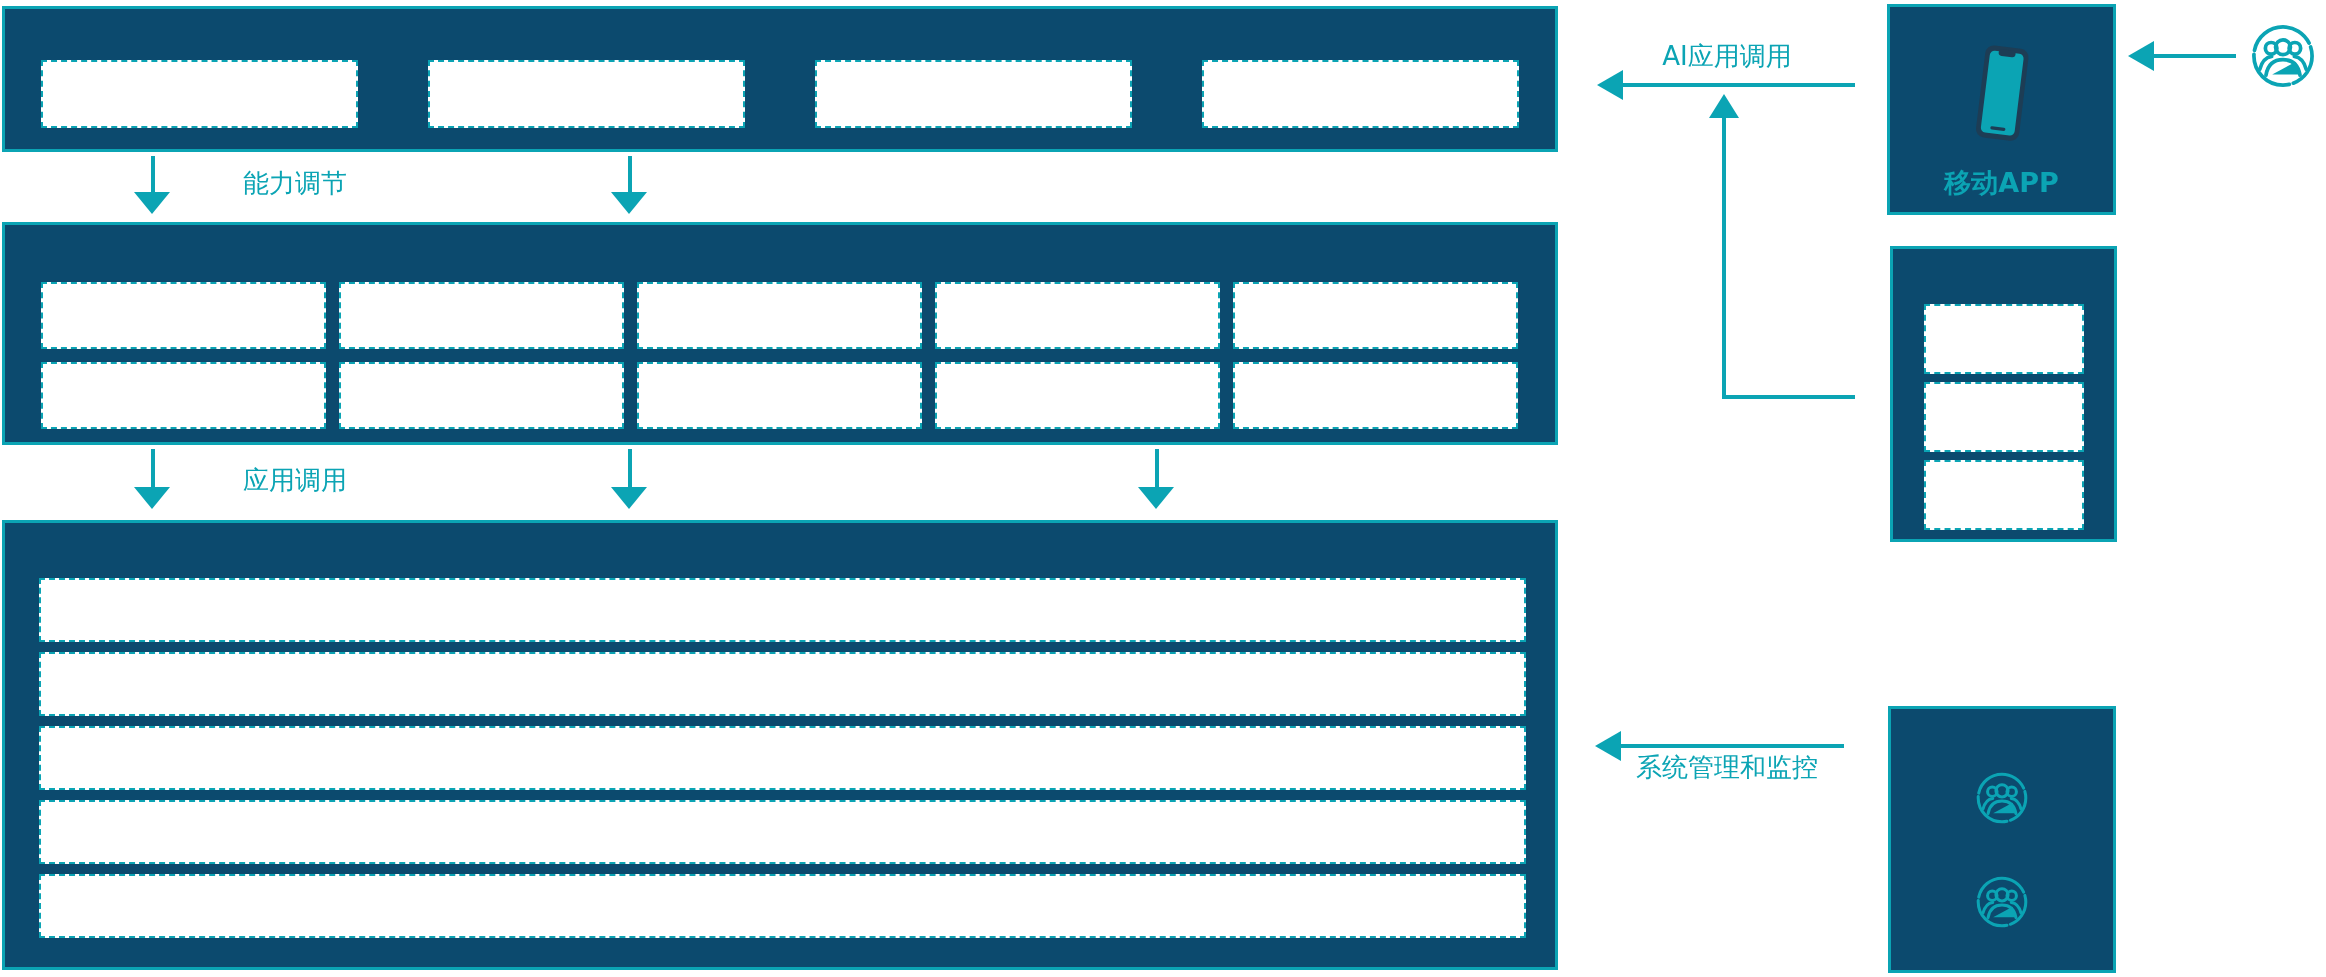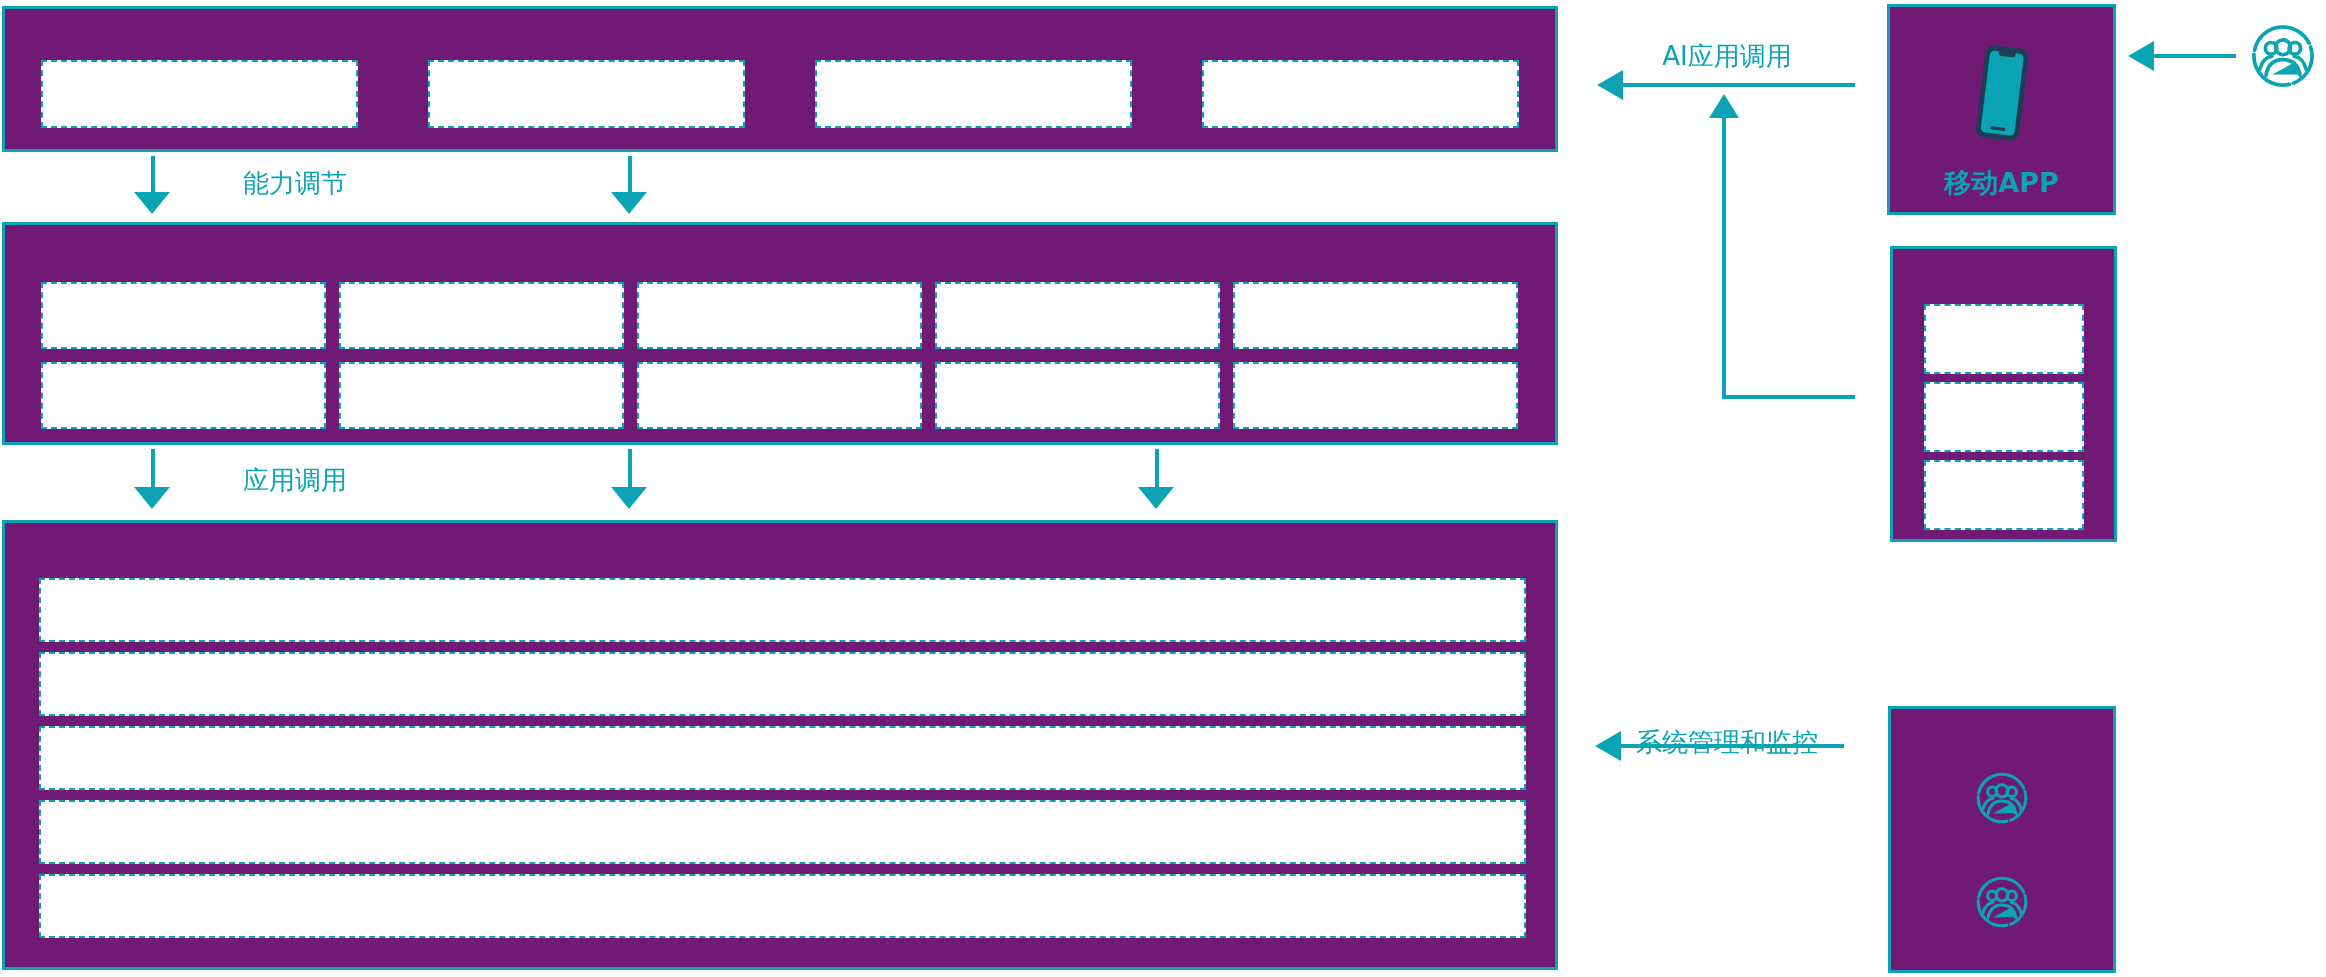--- a/index.html
+++ b/index.html
@@ -4,21 +4,21 @@
 <style>
   :root{
     --accent:#0ba4b4;
     --phone-dark:#1d3d55;
   }
   html,body{margin:0;padding:0;background:#ffffff;}
   body{font-family:"DejaVu Sans","Liberation Sans",sans-serif;}
   .stage{position:relative;width:2326px;height:977px;background:#fff;overflow:hidden;}
 
   
-  .solid-box{position:absolute;border:3px solid var(--accent);box-sizing:border-box;background:#701a75;}
+  .solid-box{position:absolute;border:3px solid var(--accent);box-sizing:border-box;background:#0c4a6e;}
 
   
   .dashed{border:2px dashed var(--accent);box-sizing:border-box;background:#fff;}
 
   
   .lbl{position:absolute;color:var(--accent);font-weight:400;font-size:26px;line-height:1.1;white-space:nowrap;}
   .centerx{transform:translateX(-50%);}
 
   
   .vline{position:absolute;width:4px;background:var(--accent);}
@@ -156,21 +156,21 @@
   <div class="solid-box" style="left:1890px;top:246px;width:227px;height:296px;">
     <div class="rm-col">
       <div class="dashed ph-rm"></div>
     <div class="dashed ph-rm"></div>
         <div class="dashed ph-rm"></div>
       </div>
   </div>
 
   <div class="arr-left" style="left:1595px;top:731px;"></div>
   <div class="hline" style="left:1618px;top:744px;width:226px;"></div>
-  <div class="lbl centerx" style="left:1727px;top:728px;">系统管理和监控</div>
+  <div class="lbl centerx" style="left:1727px;top:753px;">系统管理和监控</div>
 
   <div class="solid-box" style="left:1888px;top:706px;width:228px;height:267px;">
     <div class="ops-col">
       <svg class="icon" width="54" height="54" viewBox="0 0 64 64">
         <use href="#sym-user-group"></use>
       </svg>
     <svg class="icon" width="54" height="54" viewBox="0 0 64 64">
         <use href="#sym-user-group"></use>
       </svg>
       </div>

